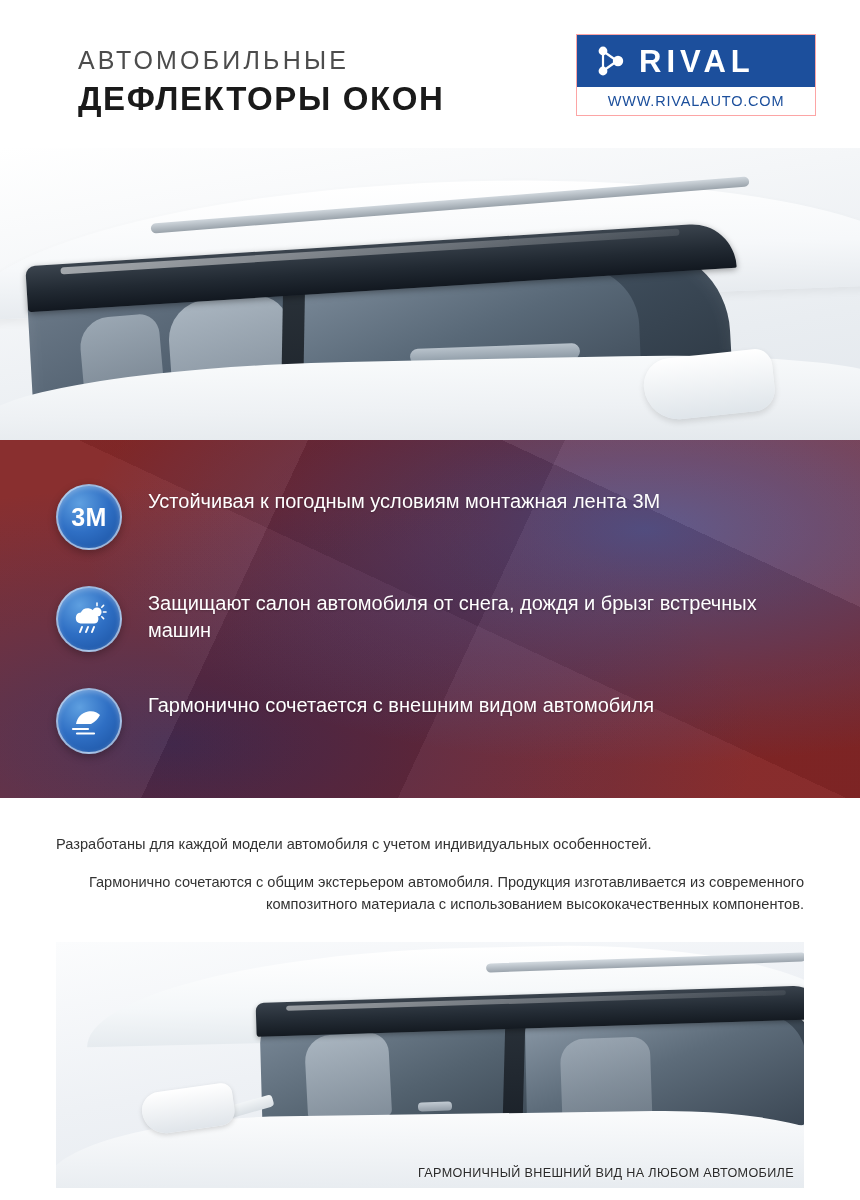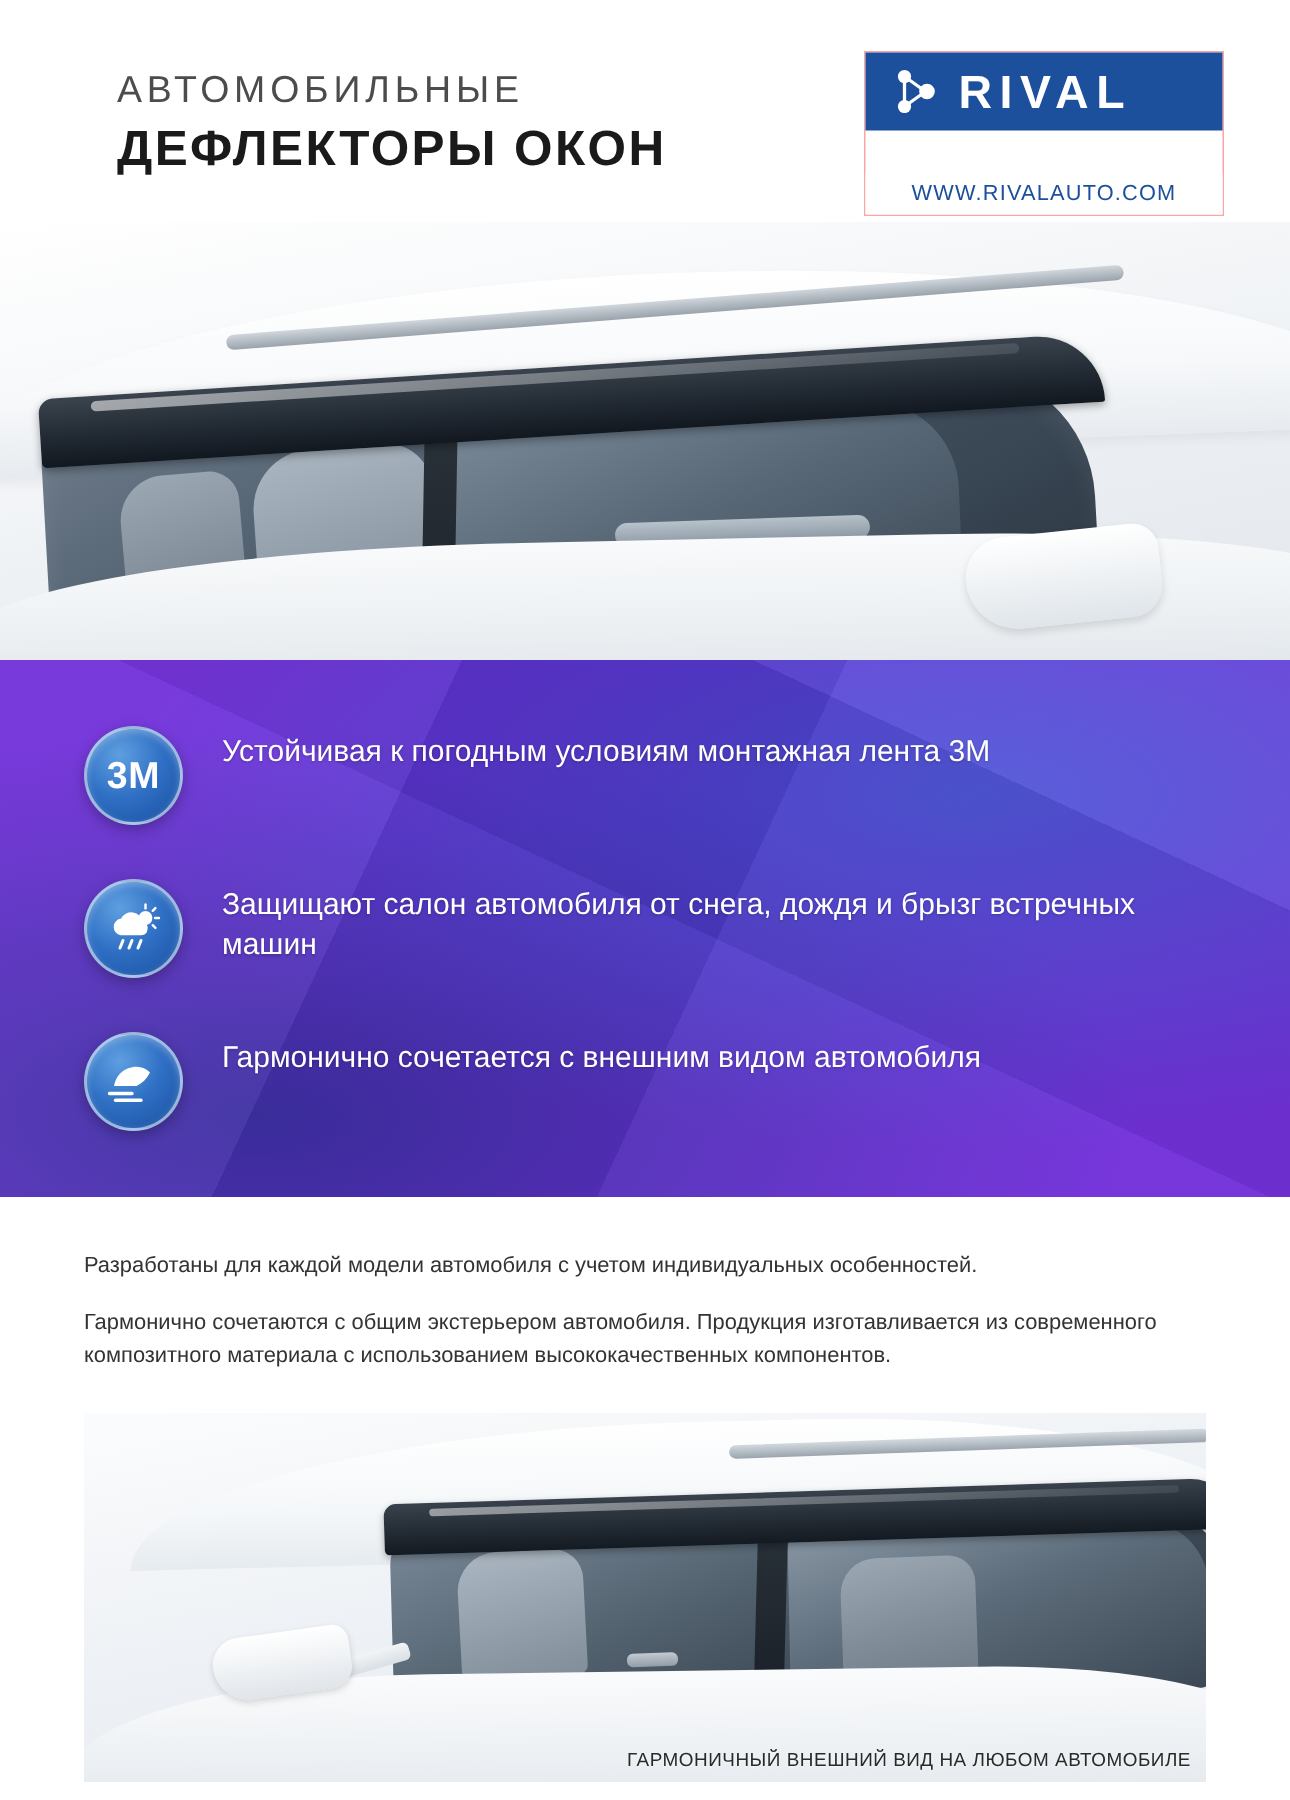--- a/index.html
+++ b/index.html
@@ -62,21 +62,20 @@
     font-weight: 700;
     letter-spacing: 5px;
     line-height: 1;
   }
   .logo-bottom {
     height: 28px;
     display: flex;
     align-items: center;
     justify-content: center;
     background: #ffffff;
-    margin-top: 28px;
   }
   .logo-url {
     color: #1c4f9c;
     font-size: 14.5px;
     letter-spacing: 0.8px;
     font-weight: 400;
   }
 
   
   .hero {
@@ -189,21 +188,21 @@
     width: 170px; height: 16px;
     background: linear-gradient(180deg,#c9d2da,#93a0ab);
     border-radius: 8px;
     transform: rotate(-2deg);
     opacity: .85;
   }
 
   
   .features {
     position: relative;
-    background: #6d28d9;
+    background: #7f1d1d;
     padding: 44px 52px 44px 56px;
     overflow: hidden;
     min-height: 348px;
   }
   .features::before {
     content: "";
     position: absolute; inset: 0;
     background:
       linear-gradient(115deg, rgba(255,255,255,0.05) 0 30%, rgba(0,0,0,0.05) 30% 55%, rgba(255,255,255,0.04) 55% 100%),
       linear-gradient(205deg, rgba(255,255,255,0.06) 0 22%, rgba(0,0,0,0.06) 22% 48%, rgba(255,255,255,0.03) 48% 100%),
@@ -248,21 +247,21 @@
   
   .desc {
     padding: 36px 56px 12px 56px;
   }
   .desc p {
     color: #333333;
     font-size: 14.6px;
     line-height: 1.5;
     margin-bottom: 16px;
   }
-  .desc p:last-child { margin-bottom: 0; }
+  .desc p:last-child { margin-bottom: 0; text-align: right; }
 
   
   .bottom-wrap {
     padding: 14px 56px 0 56px;
   }
   .bottom-photo {
     position: relative;
     width: 748px; height: 246px;
     overflow: hidden;
     background: linear-gradient(180deg,#eef1f4 0%,#e4e9ee 100%);

